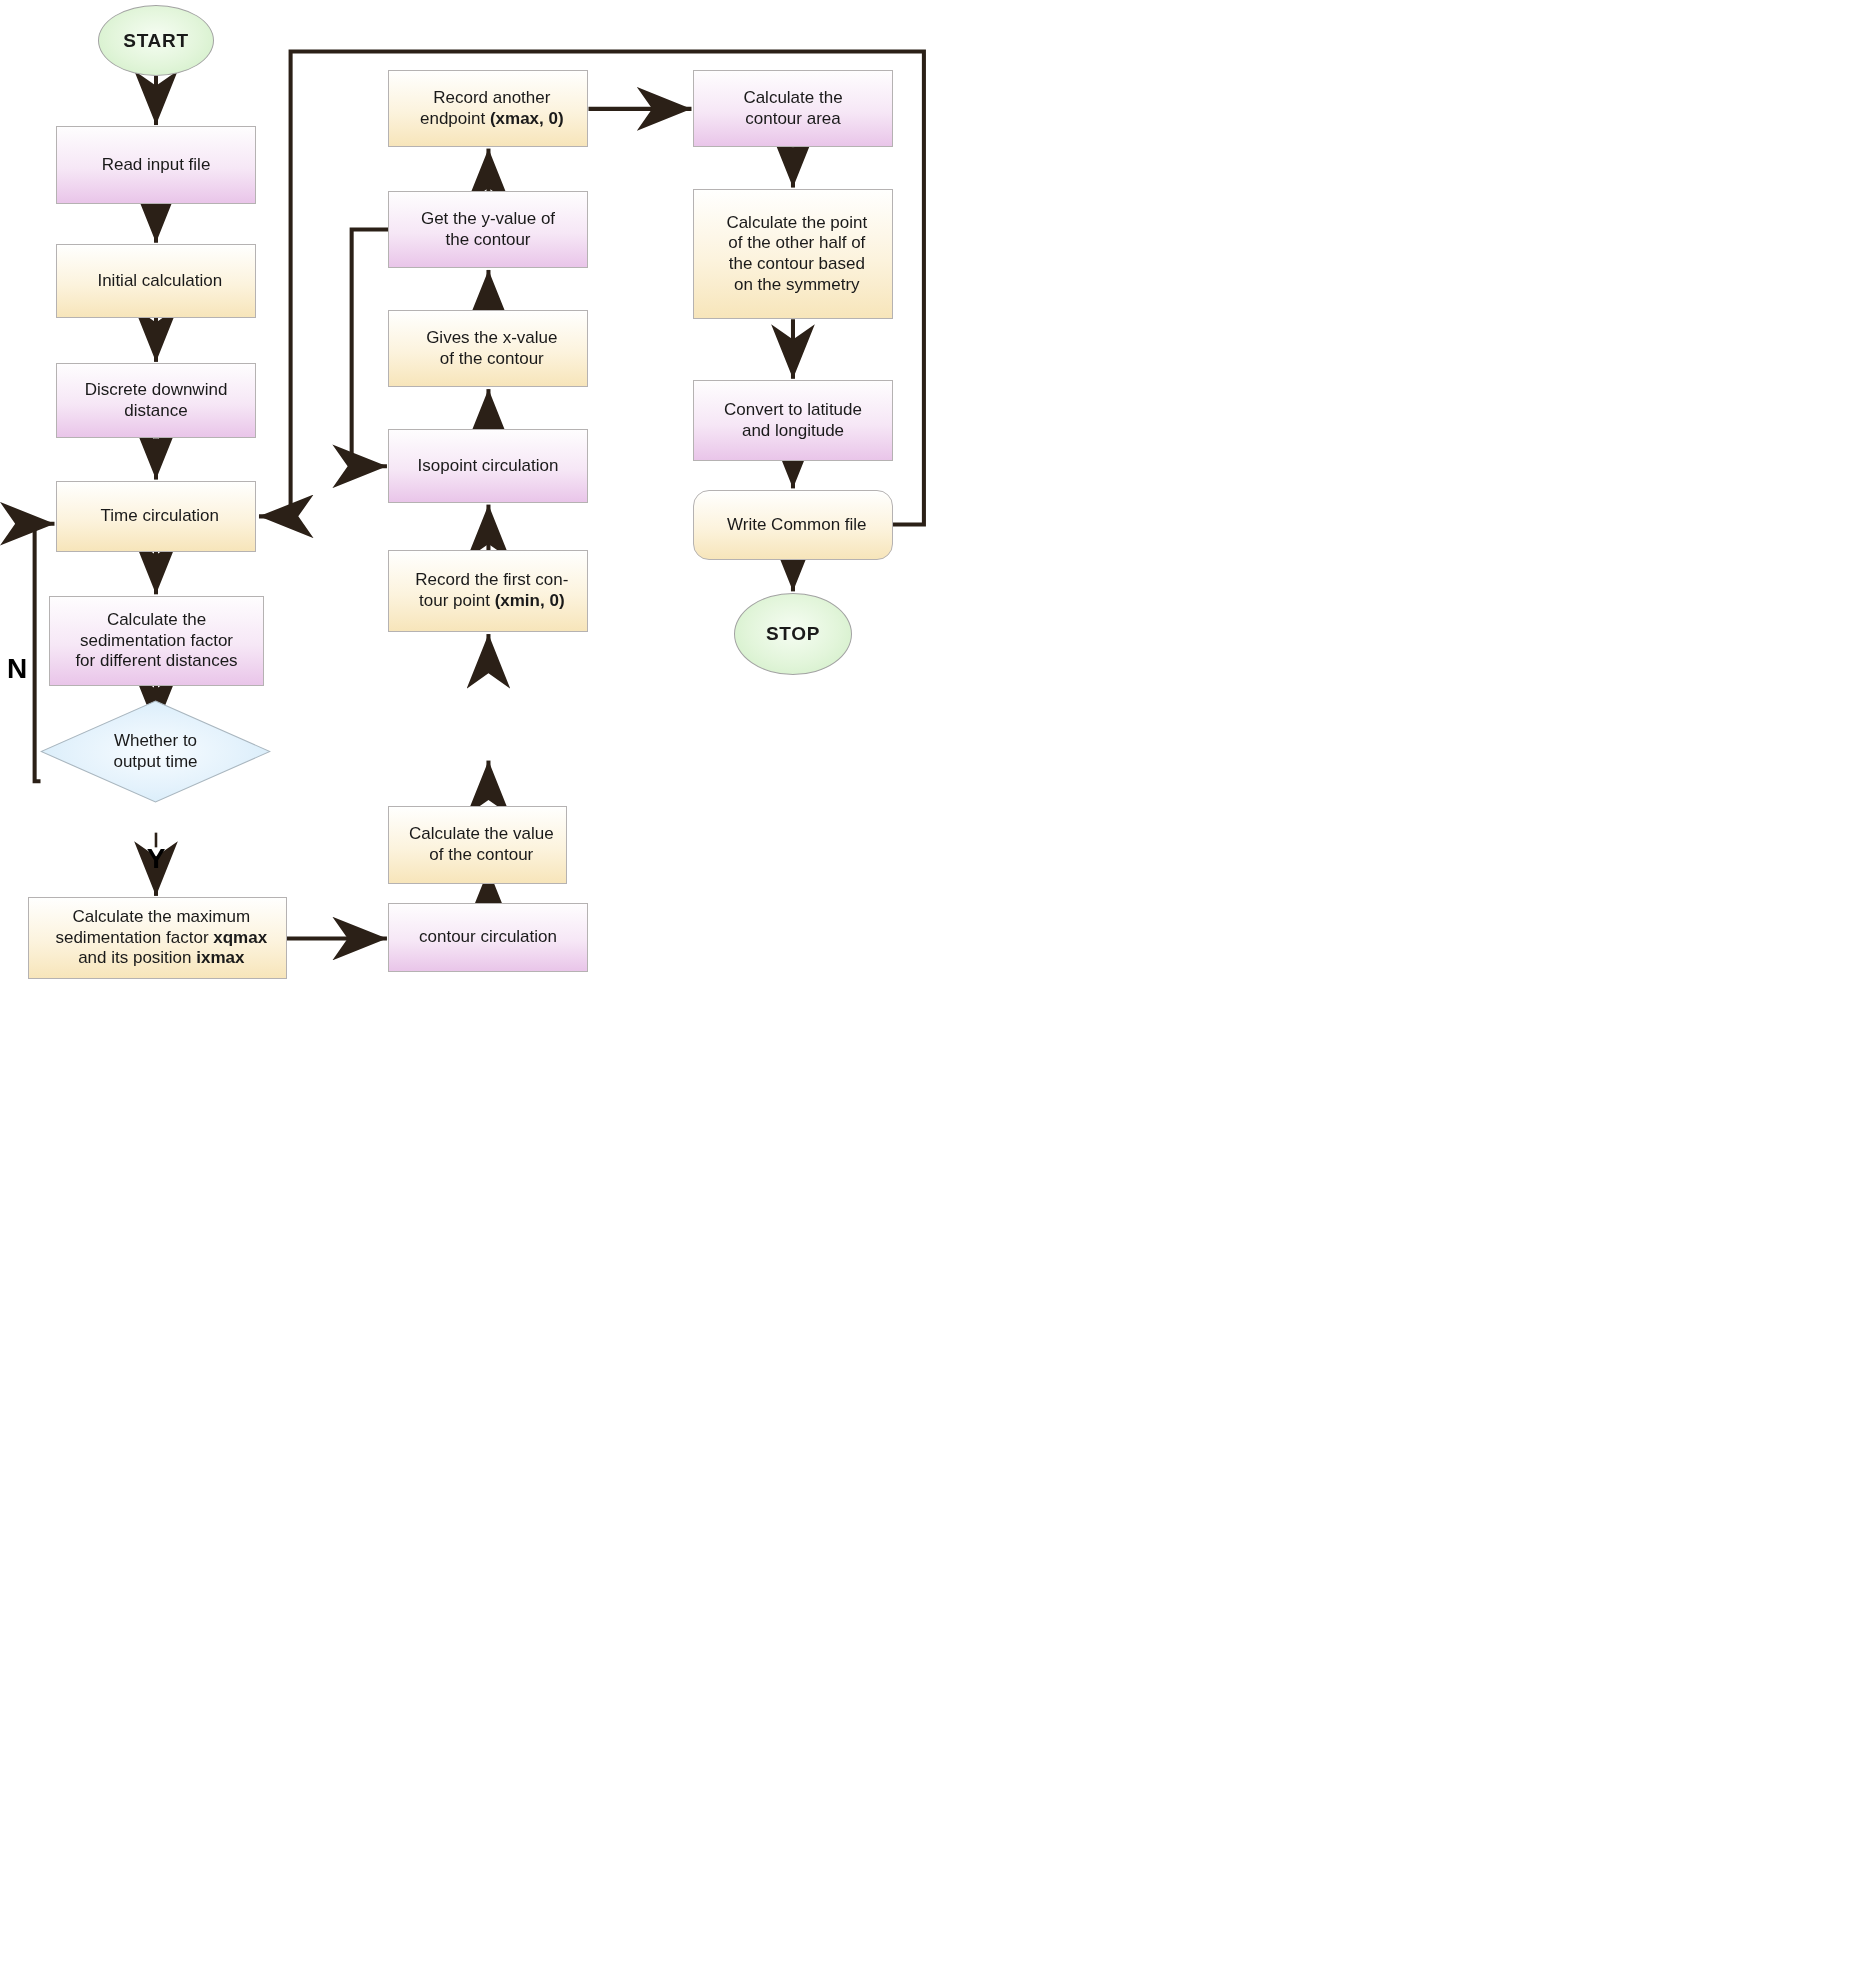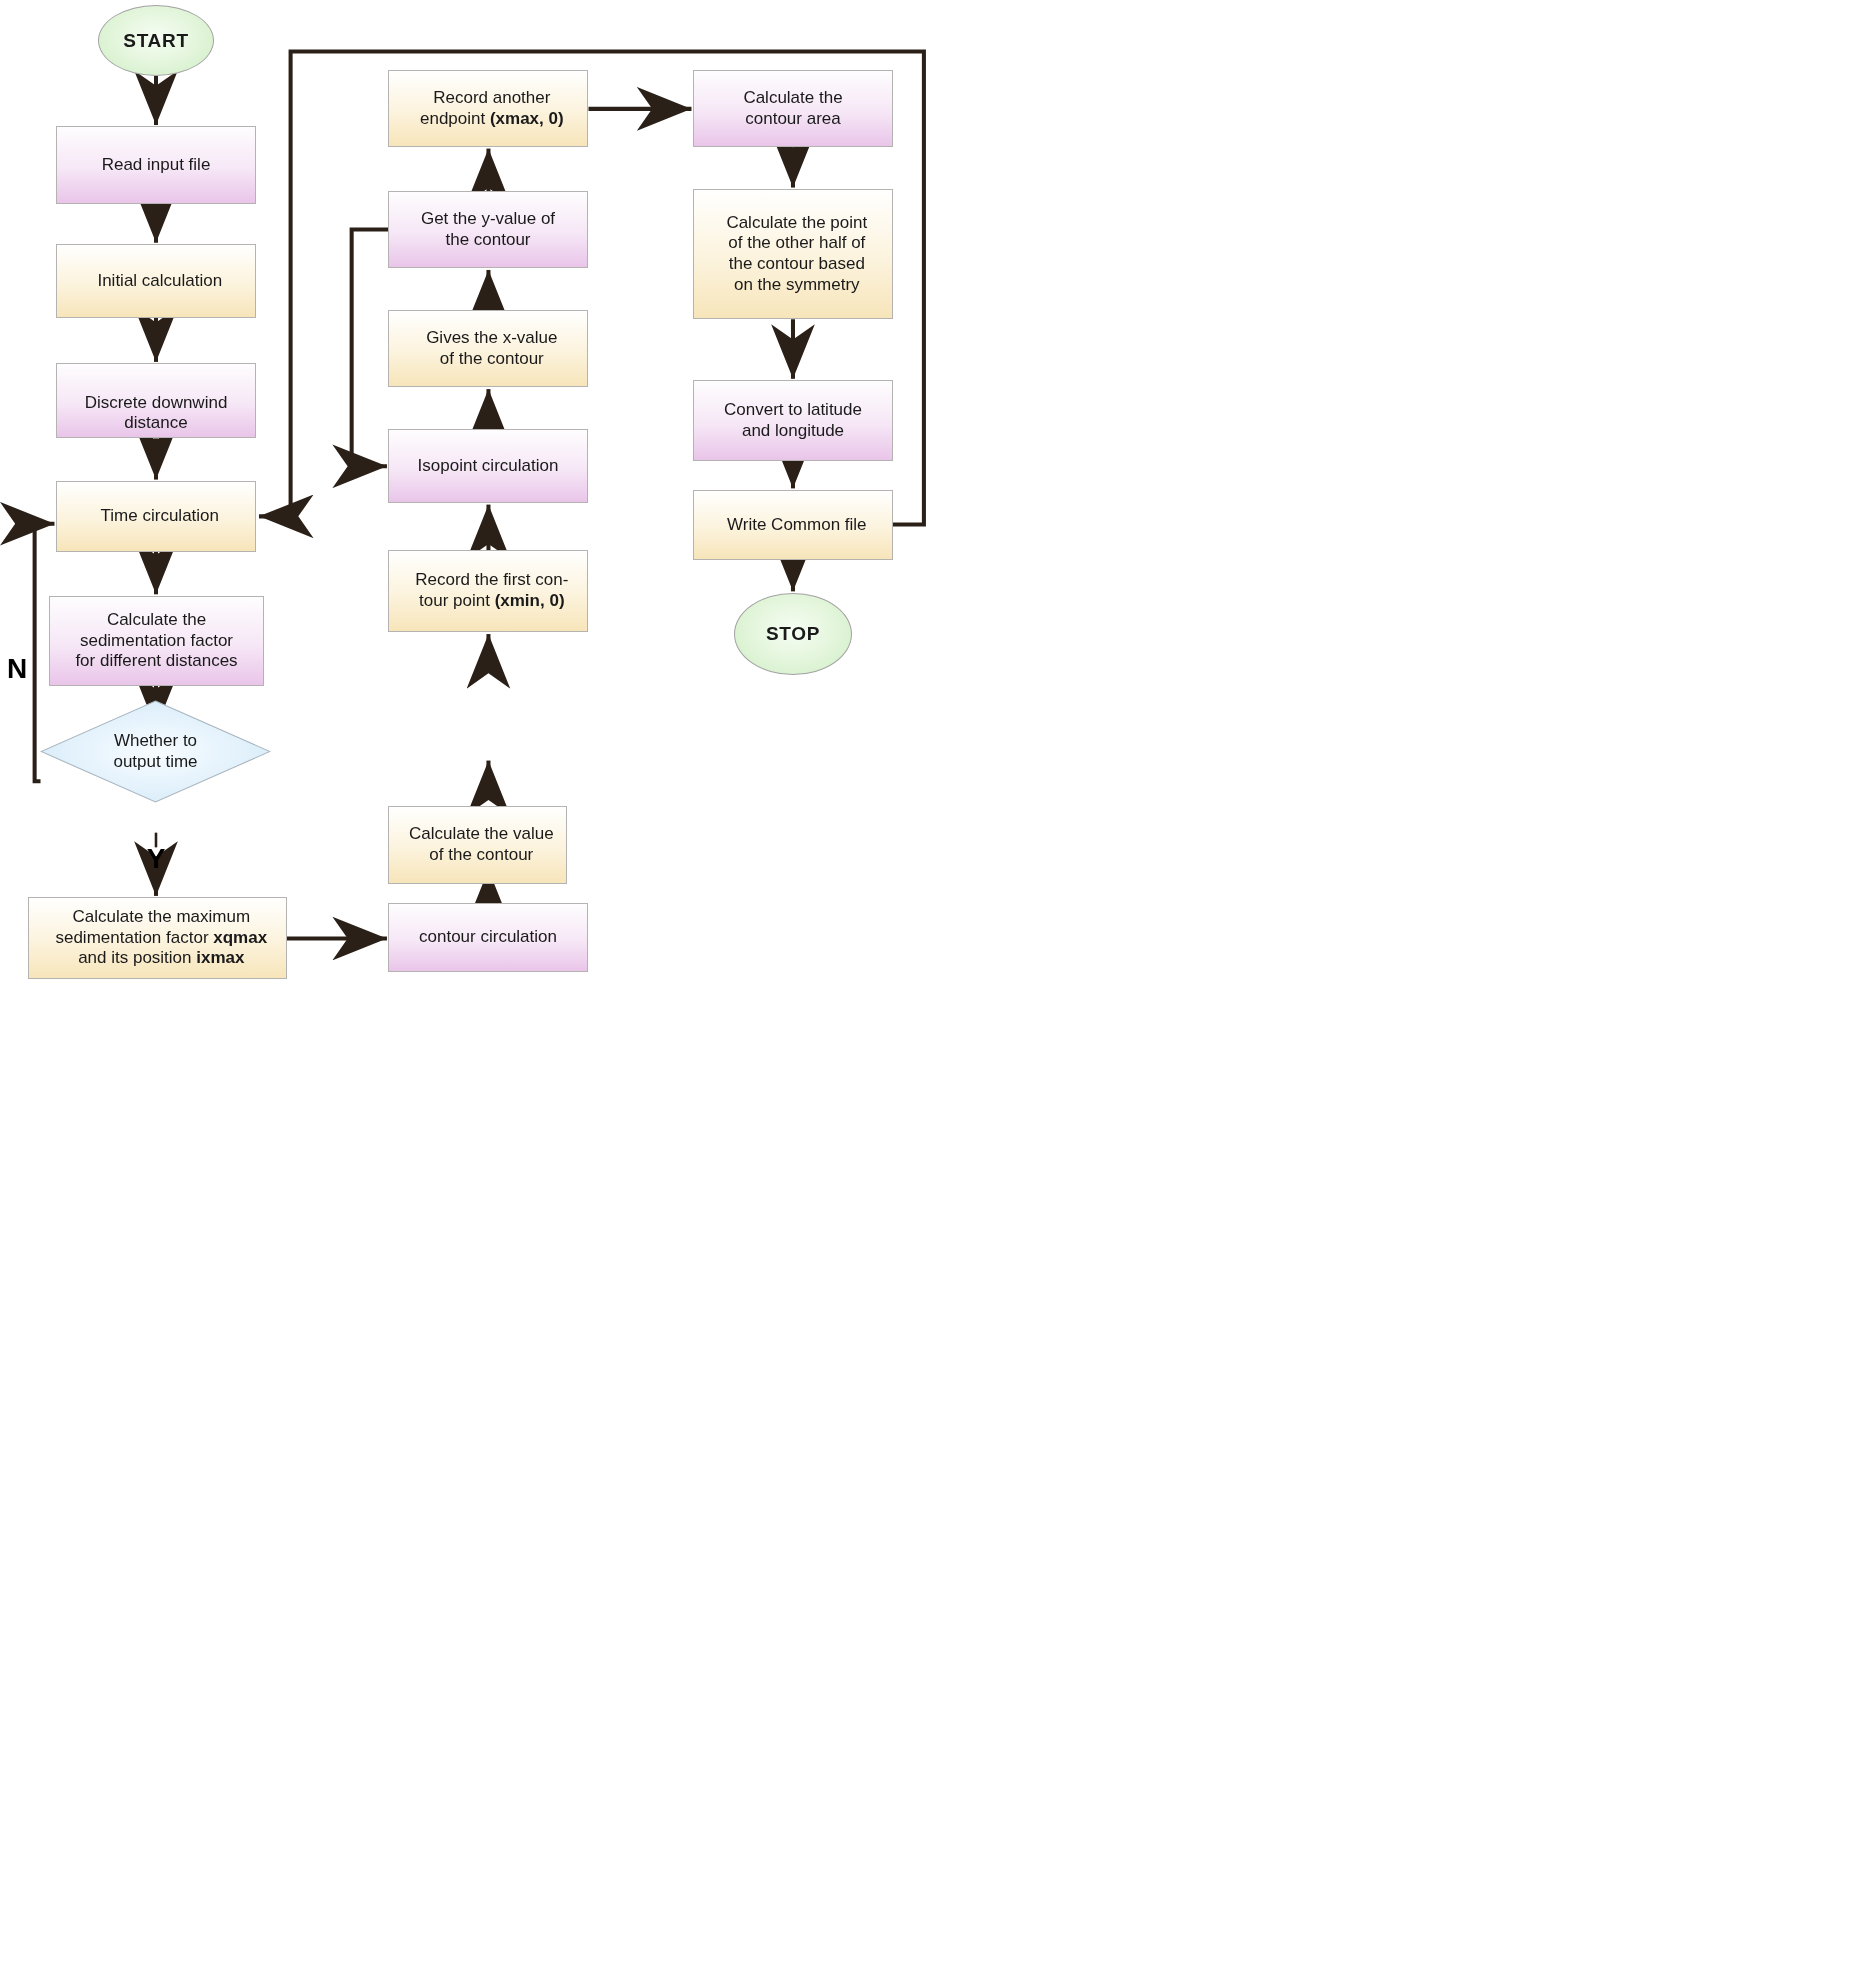--- a/index.html
+++ b/index.html
@@ -71,21 +71,21 @@
 
   <div class="node term" style="left:98px;top:5.1px;width:116px;height:71px;">
     <span><span>START</span></span>
   </div>
   <div class="node proc p" style="left:56px;top:126px;width:200px;height:78px;text-align:right;">
     <span><span>Read input file</span></span>
   </div>
   <div class="node proc y" style="left:56px;top:244px;width:200px;height:74px;">
     <span><span>Initial calculation</span></span>
   </div>
-  <div class="node proc p" style="left:56px;top:363px;width:200px;height:75px;align-items:flex-end;">
+  <div class="node proc p" style="left:56px;top:363px;width:200px;height:75px;">
     <span><span>Discrete downwind</span><br><span>distance</span></span>
   </div>
   <div class="node proc y" style="left:56px;top:481px;width:200px;height:71px;">
     <span><span>Time circulation</span></span>
   </div>
   <div class="node proc p" style="left:49px;top:596px;width:215px;height:90px;">
     <span><span>Calculate the</span><br><span>sedimentation factor</span><br><span>for different distances</span></span>
   </div>
   <div class="node diamond" style="left:40px;top:700px;width:231px;height:103px;">
     <svg viewBox="0 0 314 140">
@@ -128,21 +128,21 @@
 
   <div class="node proc p" style="left:693px;top:70px;width:200px;height:77px;">
     <span><span>Calculate the</span><br><span>contour area</span></span>
   </div>
   <div class="node proc y" style="left:693px;top:189px;width:200px;height:130px;">
     <span><span>Calculate the point</span><br><span>of the other half of</span><br><span>the contour based</span><br><span>on the symmetry</span></span>
   </div>
   <div class="node proc p" style="left:693px;top:380px;width:200px;height:81px;">
     <span><span>Convert to latitude</span><br><span>and longitude</span></span>
   </div>
-  <div class="node proc y" style="left:693px;top:490px;width:200px;height:70px;">
+  <div class="node proc y" style="left:693px;top:490px;width:200px;height:70px;border-radius:16px;">
     <span><span>Write Common file</span></span>
   </div>
   <div class="node term" style="left:734px;top:593px;width:118px;height:82px;">
     <span><span>STOP</span></span>
   </div>
 
 </div>
 
 
 </body></html>

